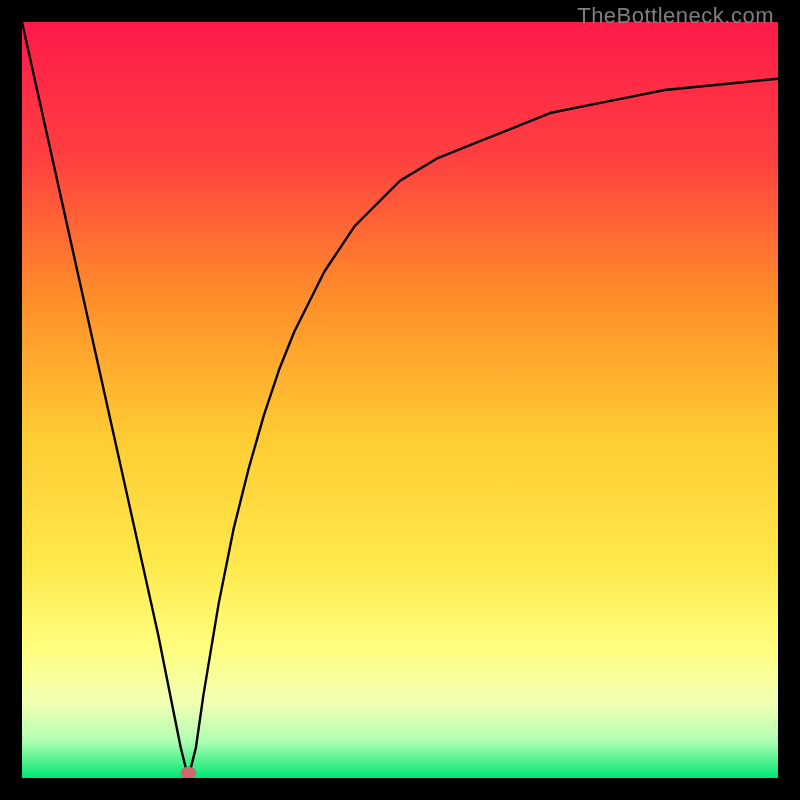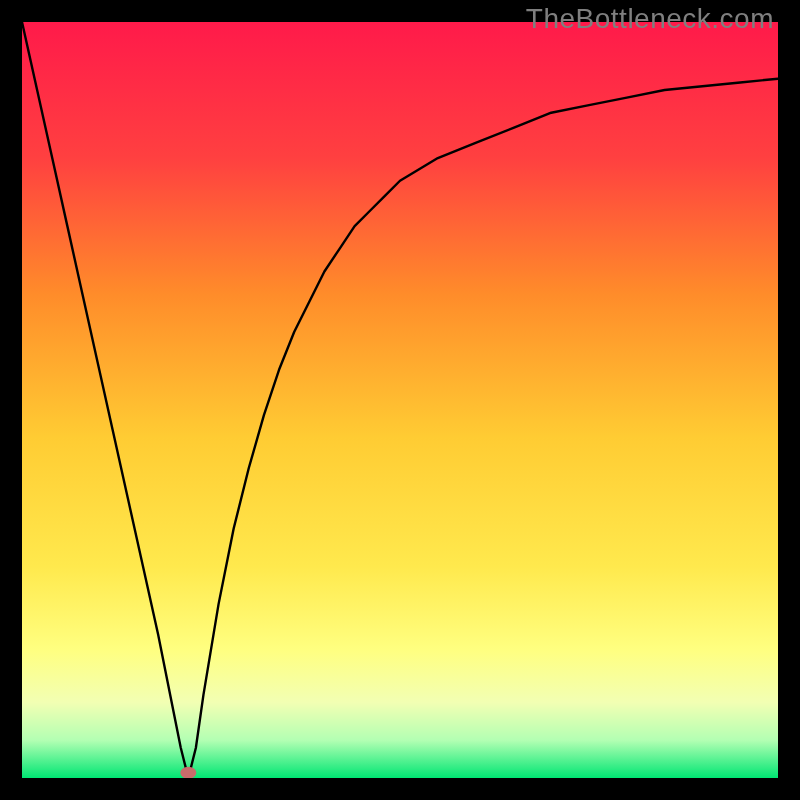--- a/index.html
+++ b/index.html
@@ -24,21 +24,21 @@
     left: 0;
     top: 0;
     width: 756px;
     height: 756px;
   }
   .watermark {
     position: absolute;
     top: 3px;
     right: 26px;
     color: #7f7f7f;
-    font-size: 28px;
+    font-size: 22px;
     letter-spacing: 0.5px;
     font-weight: 400;
   }
   svg { display: block; }
 </style>
 </head>
 <body>
 
 <div class="frame">
   <svg class="plot-area" viewBox="0 0 756 756" preserveAspectRatio="none">

